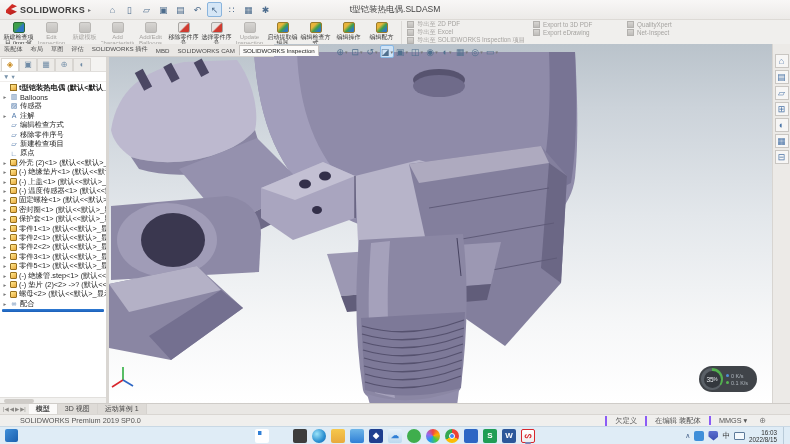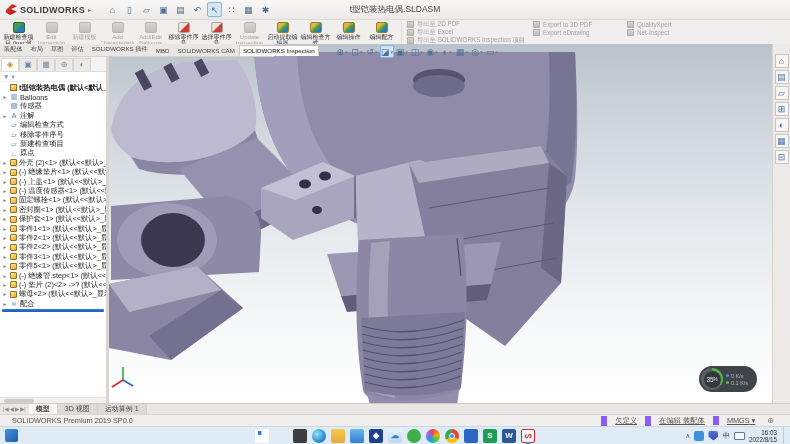--- a/index.html
+++ b/index.html
@@ -80,23 +80,23 @@
   .net-rates { display:flex; flex-direction:column; gap:1px; margin-left:3px; font-size:5.5px; color:#aeb6bd; }
   .net-rates .row { display:flex; align-items:center; gap:2px; }
   .dot { width:3px; height:3px; border-radius:50%; }
   .dot.up { background:#4f8fd6; } .dot.down { background:#58b552; }
 
   
   .viewtabs { height:11px; background:#e9e7e4; display:flex; align-items:stretch; border-top:1px solid #cfccc8; }
   .vnav { display:flex; align-items:center; gap:1px; padding:0 3px; color:#8a8885; font-size:5.5px; }
   .vtab { font-size:7px; padding:0 7px; display:flex; align-items:center; color:#444; border-right:1px solid #d6d3cf; background:#dedbd7; }
   .vtab.active { background:#fbfaf9; font-weight:bold; }
-  .statusbar { height:12px; background:#f0efed; border-top:1px solid #d9d6d2; display:flex; align-items:center; font-size:7.3px; color:#555; padding:0 12px; }
+  .statusbar { height:12px; background:#f0efed; border-top:1px solid #d9d6d2; display:flex; align-items:center; font-size:7.3px; color:#555; padding:0 20px; }
   .sb-right { margin-left:auto; display:flex; align-items:center; gap:0; }
-  .sb-cell { padding:0 8px; border-left:6px solid #8b5cf6; white-space:nowrap;text-decoration:underline; }
+  .sb-cell { padding:0 8px; border-left:2px solid #8b5cf6; white-space:nowrap; }
   .sb-ico { font-size:8px; color:#777; padding:0 4px; }
 
   
   .taskbar { height:18px; background:#dfecf6; display:flex; align-items:center; position:relative; border-top:1px solid #c9d8e4; }
   .tb-left { position:absolute; left:5px; display:flex; align-items:center; }
   .widget-ic { width:13px; height:13px; border-radius:2px; background:linear-gradient(135deg,#3f8fd9,#1b5fae); }
   .tb-center { margin:0 auto; display:flex; align-items:center; gap:5px; }
   .tbi { width:14px; height:14px; border-radius:2px; display:flex; align-items:center; justify-content:center; font-size:8px; font-weight:bold; color:#fff; position:relative; }
   .tbi.active::after { content:""; position:absolute; bottom:-2px; left:3px; right:3px; height:2px; border-radius:1px; background:#7a8globalsb; background:#7a86b8; }
   .tb-start { background:#fff; } .tb-start i { width:9px; height:9px; background:conic-gradient(#2f7fd6 0 25%,#2f7fd6 0 100%); clip-path:polygon(0 0,44% 0,44% 44%,0 44%); box-shadow:5px 0 #2f7fd6,0 5px #2f7fd6,5px 5px #2f7fd6; display:block; }

